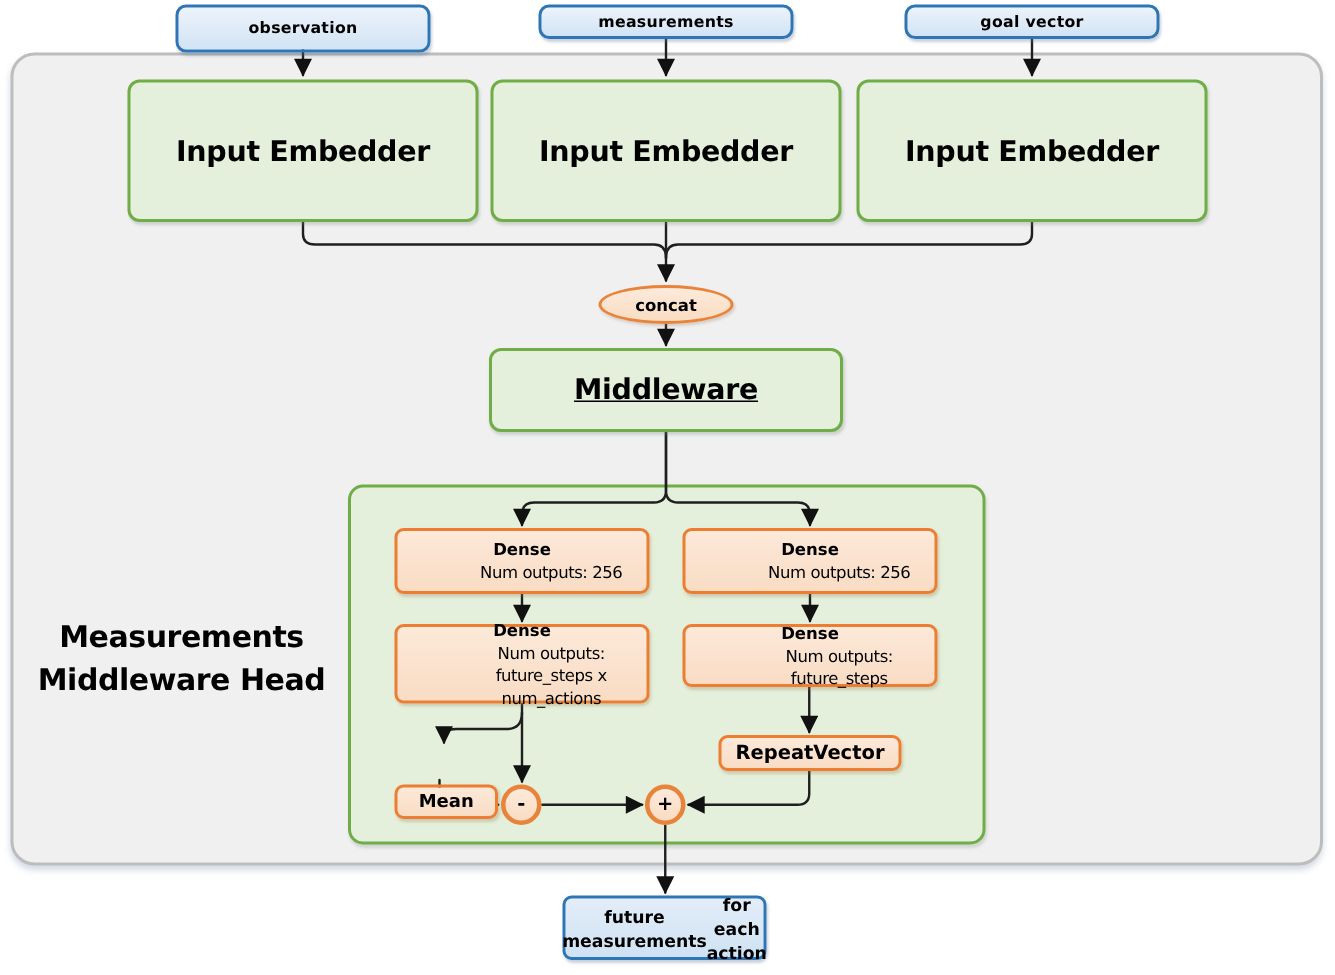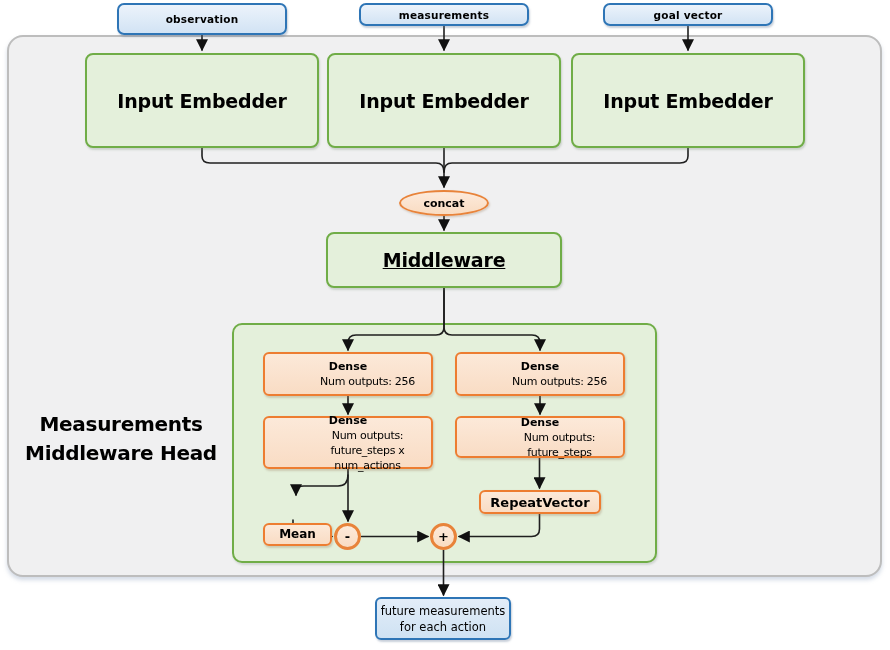--- a/index.html
+++ b/index.html
@@ -67,22 +67,22 @@
   }
   
   .headlabel {
     font-weight:bold; font-size:20px; line-height:29px; text-align:center;
     letter-spacing:-.3px;
   }
   
   .outbox {
     background:linear-gradient(180deg,#e3edf8,#cfe2f3);
     border:2.5px solid #2e75b6; border-radius:6px;
-    display:flex; flex-direction:column; align-items:center; justify-content:center;
-    font-weight:normal; font-size:11.5px; line-height:16px; text-align:center;
+    display:flex; flex-direction:row; align-items:center; justify-content:center;
+    font-weight:bold; font-size:11.5px; line-height:16px; text-align:center;
     box-shadow:1px 2px 2px rgba(100,120,150,.35);
   }
 </style>
 </head>
 <body>
 
 <div class="canvas">
 
   <div class="abs graybox layer-bg" style="left:7px; top:35px; width:875px; height:542px;"></div>
   <div class="abs headbox layer-bg" style="left:232px; top:323px; width:425px; height:240px;"></div>

